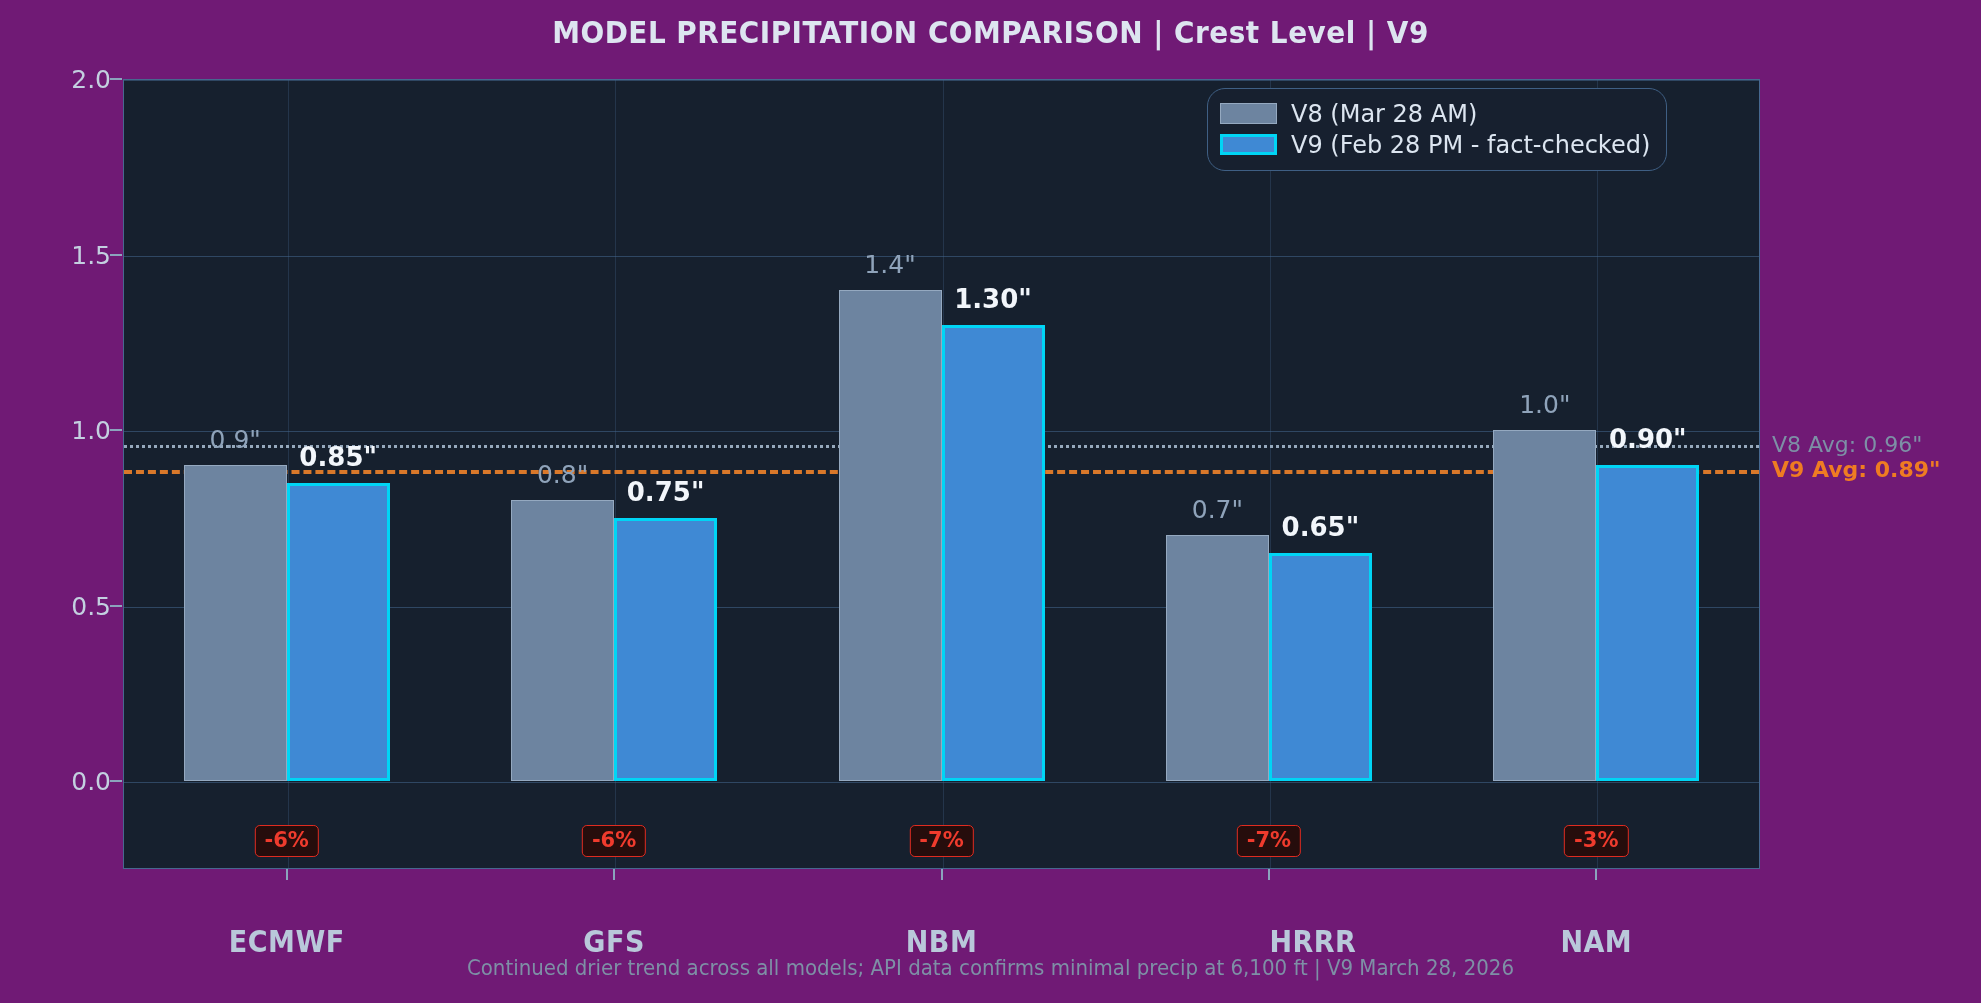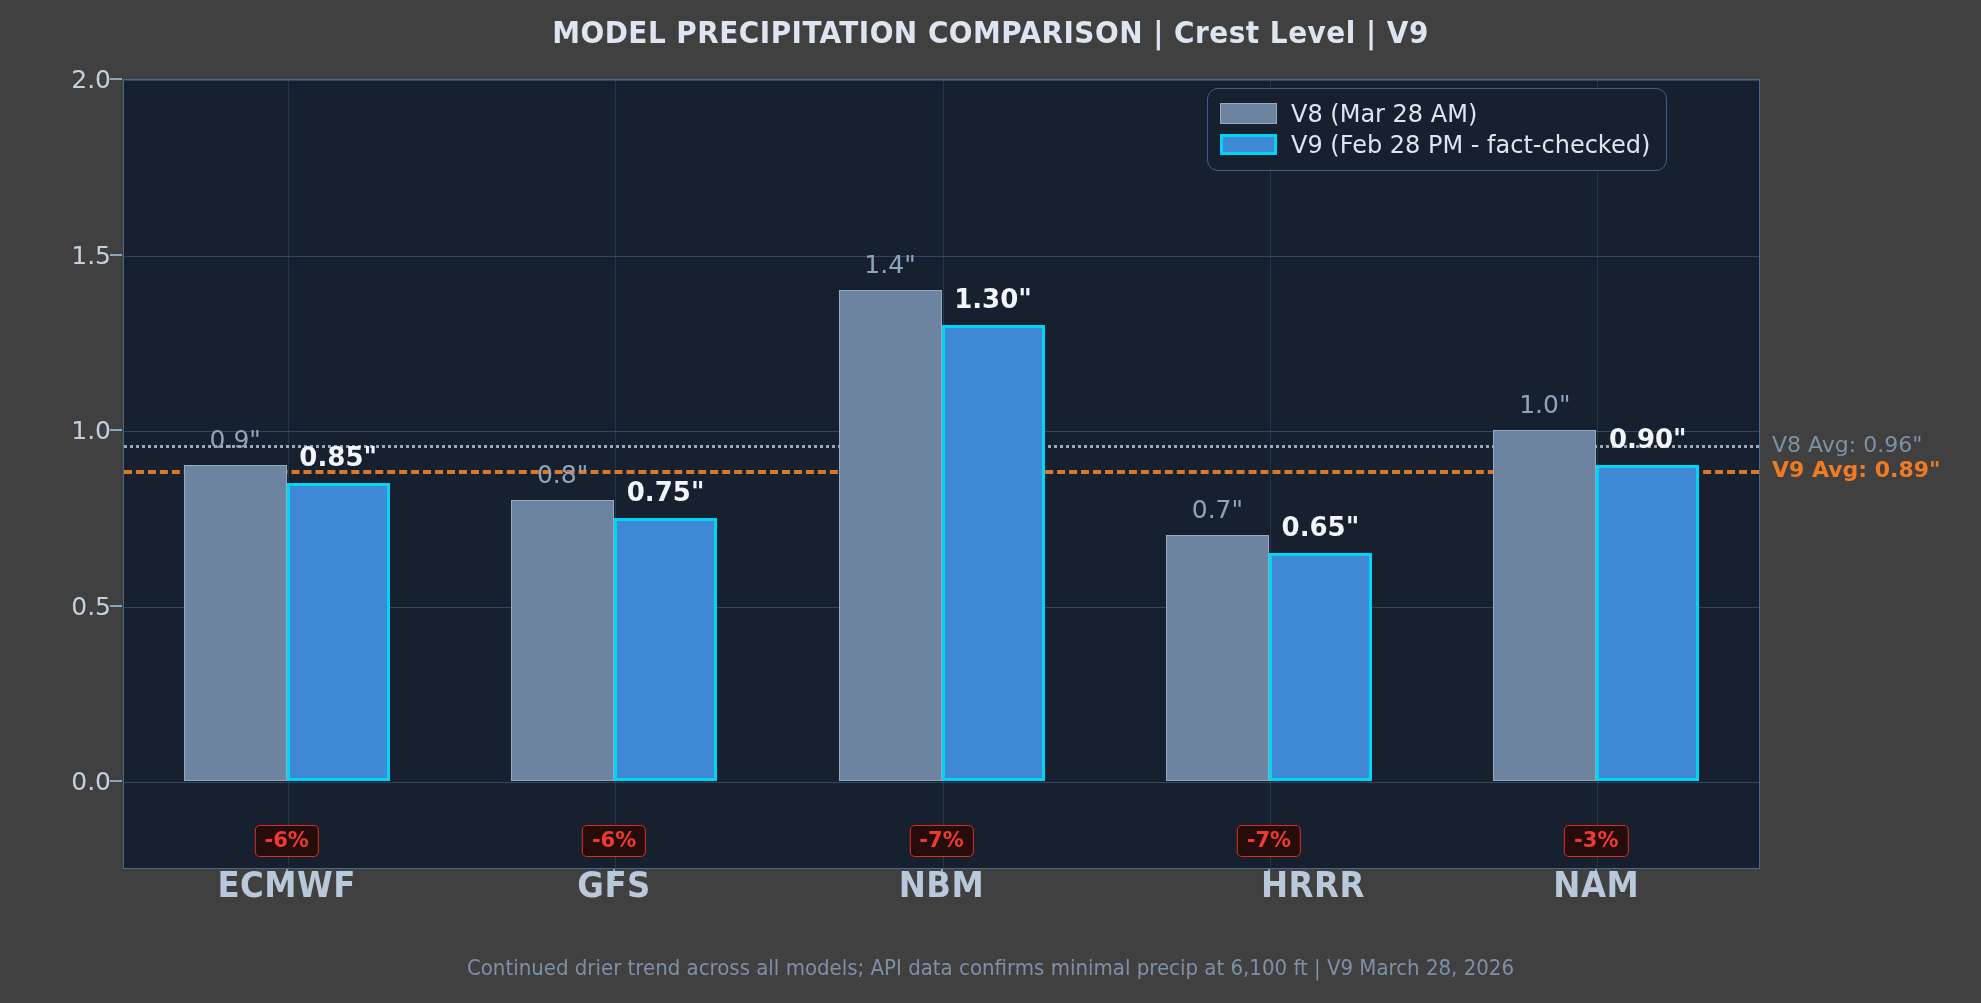--- a/index.html
+++ b/index.html
@@ -2,21 +2,21 @@
 <html><head>
 <meta charset="utf-8">
 <style>
   * { margin:0; padding:0; box-sizing:border-box; }
   html, body {
     width:1981px; height:1003px;
     background:#101827;
     font-family:"DejaVu Sans", sans-serif;
     overflow:hidden;
   }
-  #figure { position:relative; width:1981px; height:1003px; background:#404040; }
+  #figure { position:relative; width:1981px; height:1003px; background:#701a75; }
 
   
   .chart-title {
     position:absolute; left:0; top:14px; width:1981px;
     text-align:center;
     font-family:"DejaVu Sans Condensed","Liberation Sans", sans-serif;
     font-size:31px; font-weight:bold; letter-spacing:0.5px;
     color:#dde5f0;
   }
 
@@ -53,23 +53,23 @@
   }
   .bar-label {
     position:absolute; white-space:nowrap; transform:translateX(-50%);
     font-family:"DejaVu Sans","Liberation Sans", sans-serif;
   }
   .lbl-v8 { font-size:25px; color:#8fa3ba; }
   .lbl-v9 { font-size:26px; font-weight:bold; color:#f2f6fb; }
 
   
   .xtick-label {
-    position:absolute; top:864px; transform:translateX(-50%);
+    position:absolute; top:924px; transform:translateX(-50%);
     font-family:"DejaVu Sans Condensed","Liberation Sans", sans-serif;
-    font-size:36px; font-weight:bold; color:#b9c8da; letter-spacing:.5px;
+    font-size:30px; font-weight:bold; color:#b9c8da; letter-spacing:.5px;
   }
   .xtick-mark { position:absolute; top:869px; width:2px; height:11px; background:#8ba4bd; }
 
   
   .delta-badge {
     position:absolute; transform:translateX(-50%);
     padding:4px 9px 5px 9px;
     border:1.8px solid #e02b20; border-radius:5px;
     background:#260d0c;
     color:#ef3b2d; font-size:21px; font-weight:bold;
@@ -85,21 +85,21 @@
     position:absolute; left:1772px; white-space:nowrap;
     font-family:"DejaVu Sans","Liberation Sans", sans-serif;
     transform:translateY(-50%);
   }
   .avg-text-v8 { font-size:22px; color:#7d90a6; }
   .avg-text-v9 { font-size:22px; font-weight:bold; color:#ef7c22; }
 
   
   #legend {
     position:absolute; left:1207px; top:88px;
-    background:#17202f; border:1.6px solid #3f5f84; border-radius:11px;
+    background:#17202f; border:1.6px solid #3f5f84; border-radius:18px;
     padding:9px 16px 10px 12px;
   }
   .legend-row { display:flex; align-items:center; height:31px; }
   .legend-swatch { width:57px; height:21px; margin-right:14px; flex:0 0 auto; }
   .sw-v8 { background:#6d84a0; border:1.4px solid #95a9c0; }
   .sw-v9 { background:#3f89d4; border:3px solid #00d5f5; }
   .legend-text {
     font-size:24px; color:#dce5f0;
     font-family:"DejaVu Sans","Liberation Sans", sans-serif;
   }

